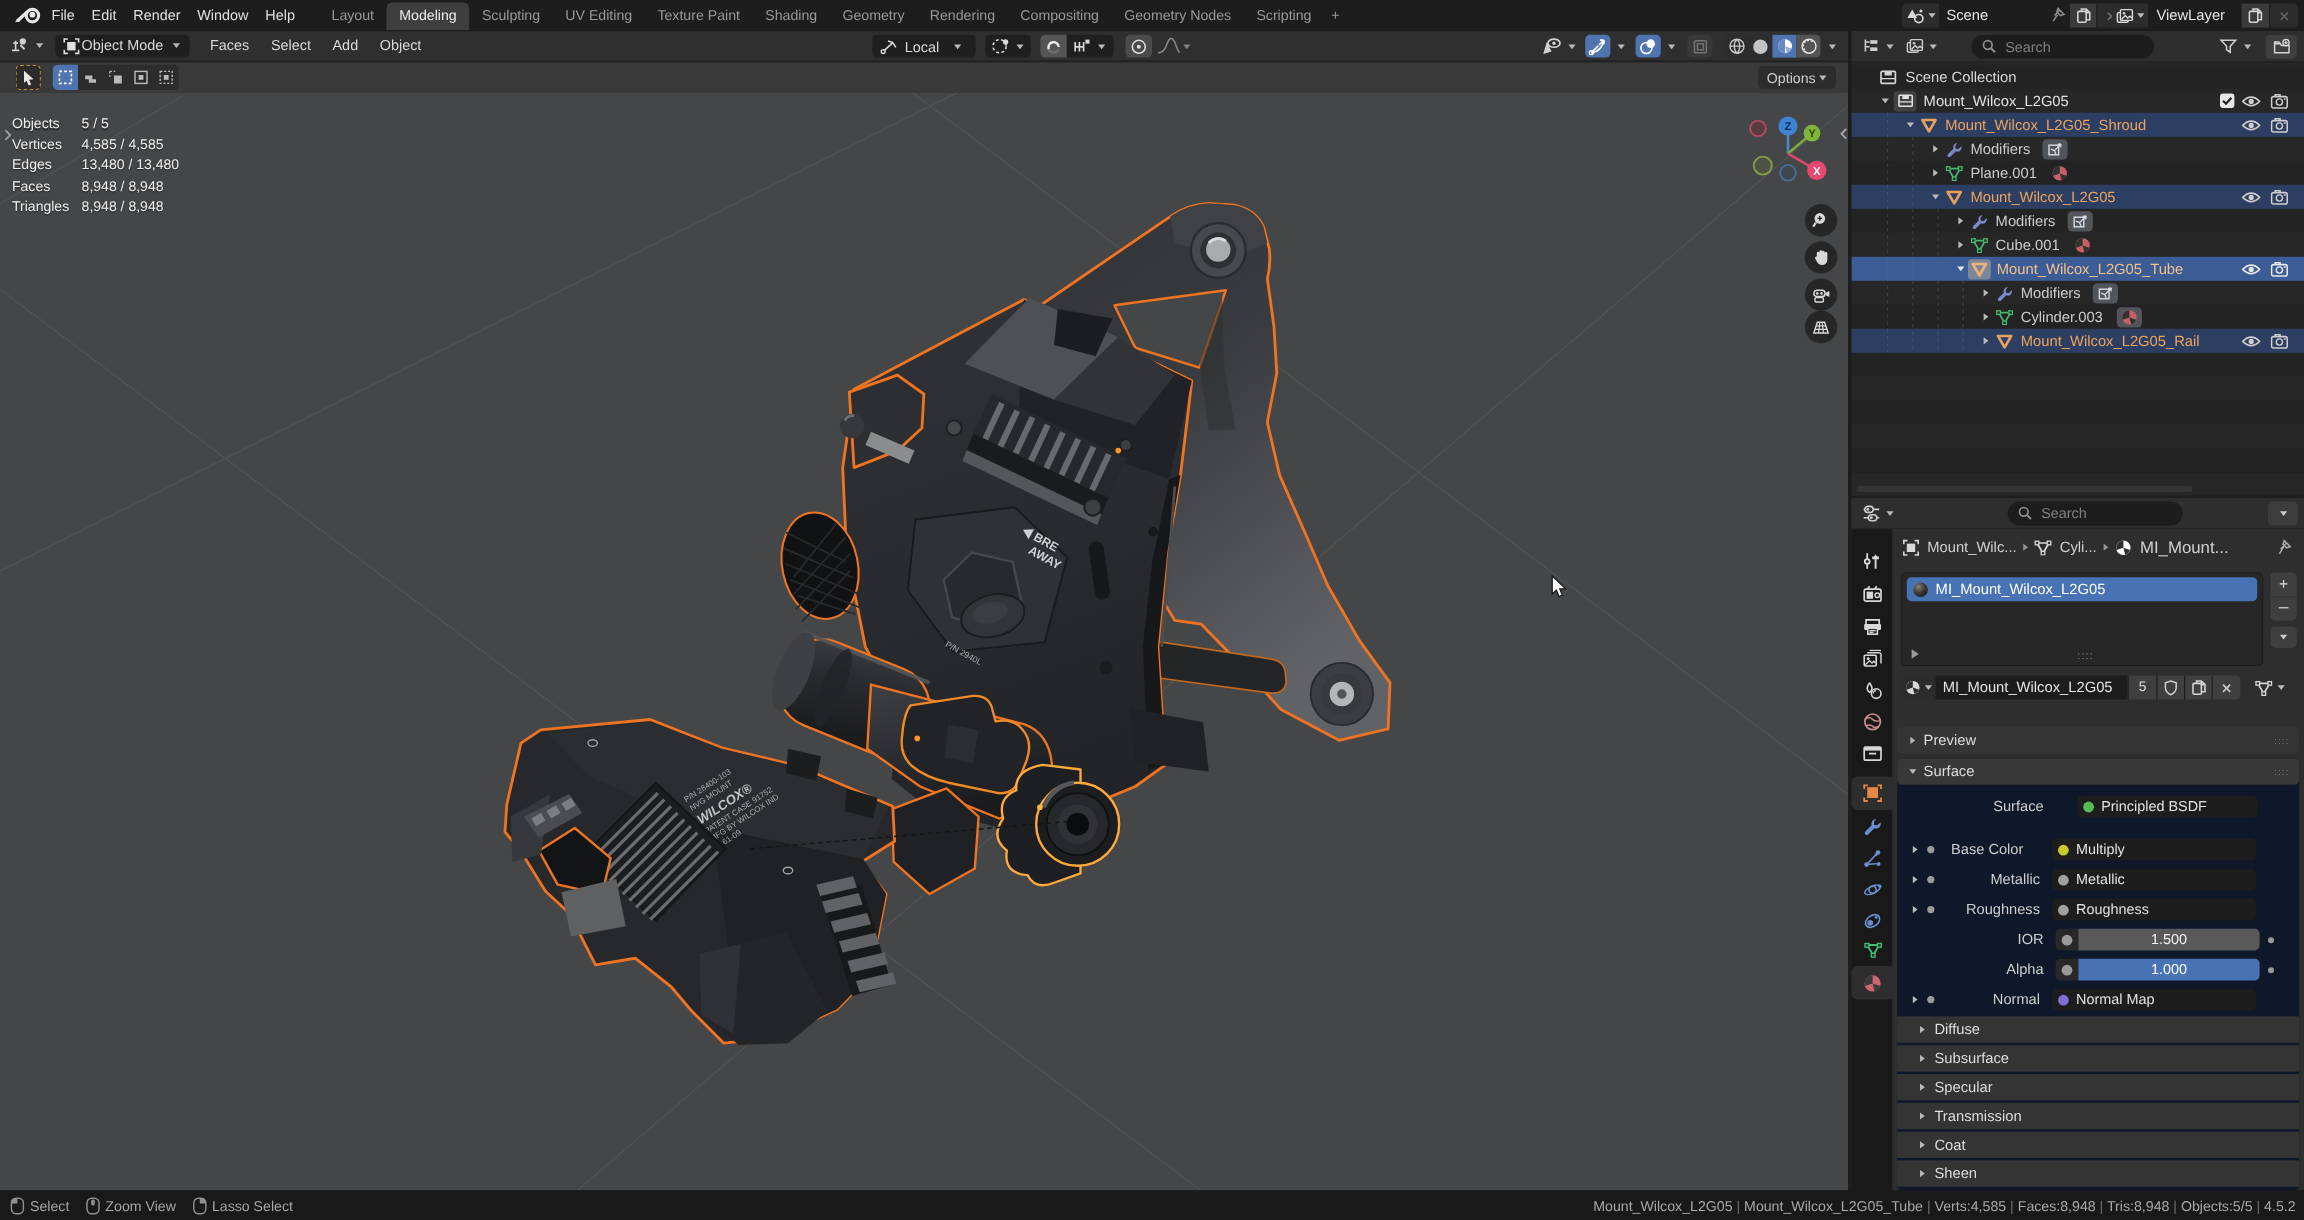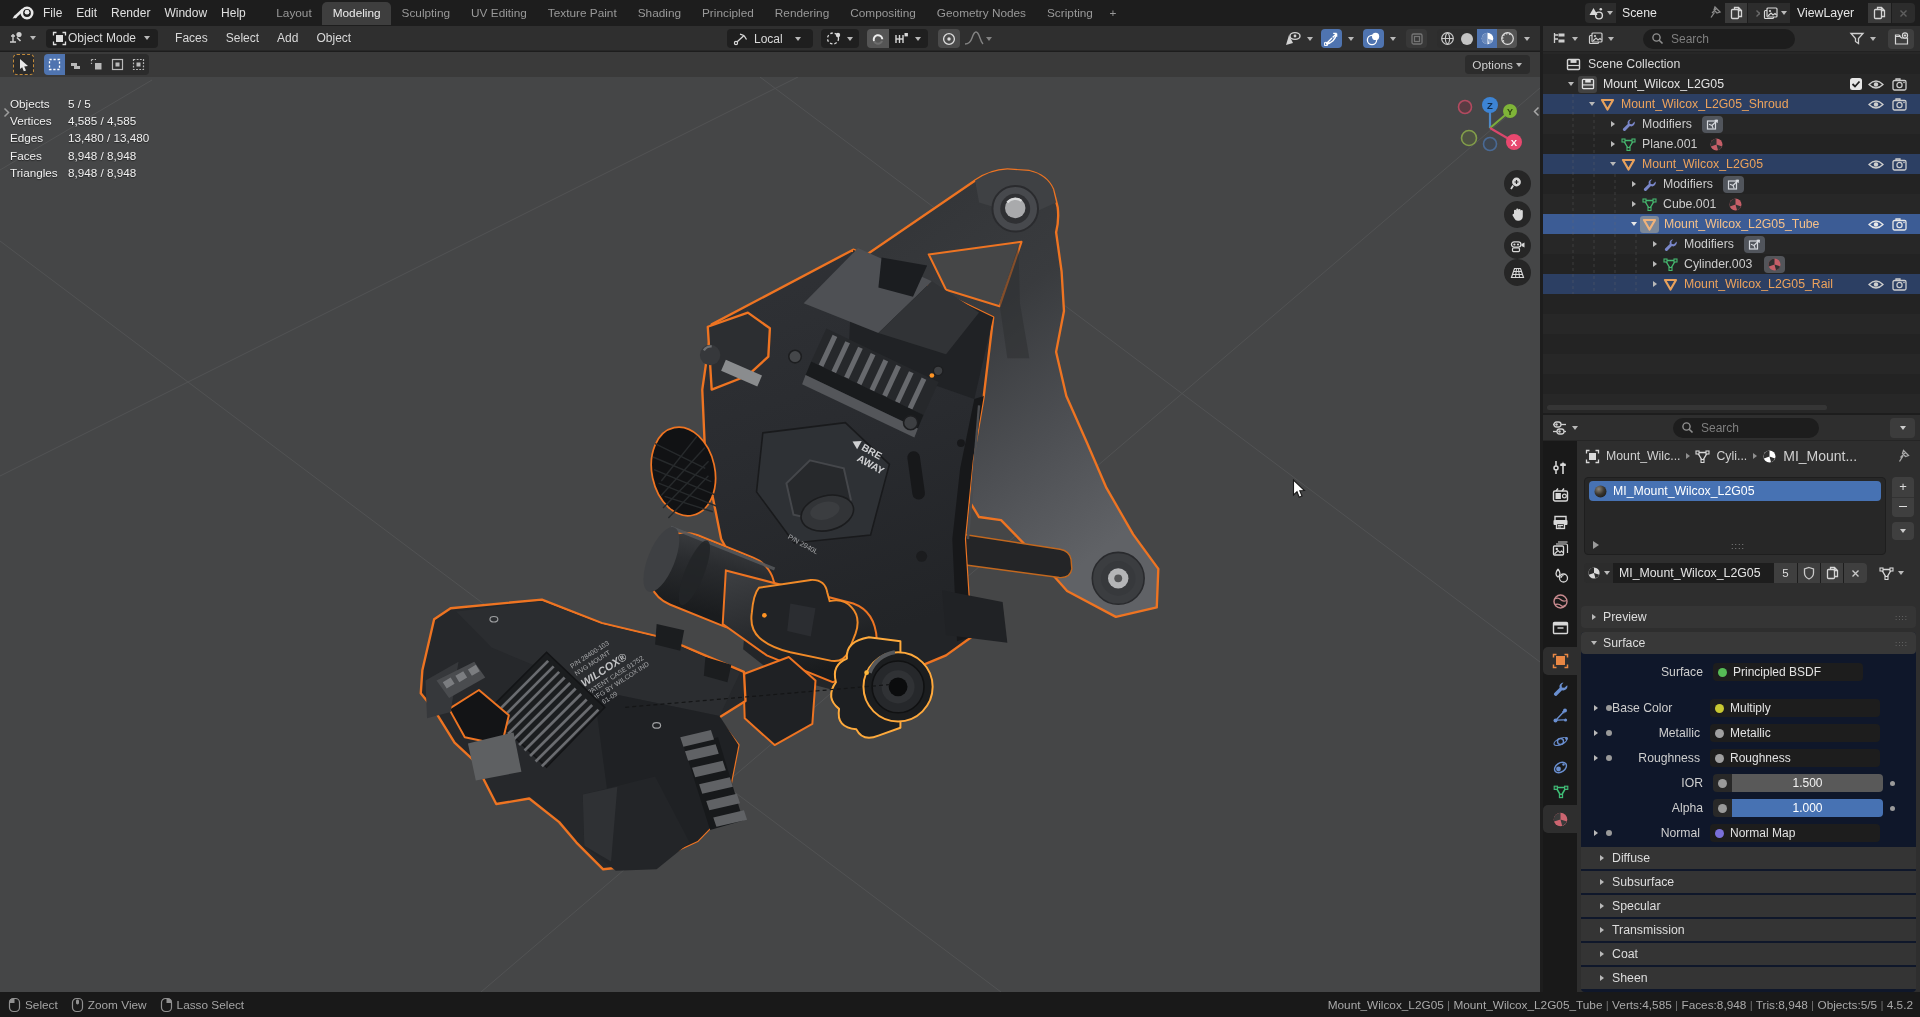--- a/index.html
+++ b/index.html
@@ -56,21 +56,21 @@
   <div class="menu">Render</div>
   <div class="menu">Window</div>
   <div class="menu">Help</div>
   <div style="width:13px"></div>
   <div class="tab">Layout</div>
   <div class="tab active">Modeling</div>
   <div class="tab">Sculpting</div>
   <div class="tab">UV Editing</div>
   <div class="tab">Texture Paint</div>
   <div class="tab">Shading</div>
-  <div class="tab">Principled</div>
+  <div class="tab">Geometry</div>
   <div class="tab">Rendering</div>
   <div class="tab">Compositing</div>
   <div class="tab">Geometry Nodes</div>
   <div class="tab">Scripting</div>
   <div class="tab" style="padding:4px 6px">+</div>
 </div>
 
 <div class="abs row" style="left:1585px;top:3px;height:20px">
   <div class="row" style="background:#2c2c2c;border-radius:4px 0 0 4px;height:20px;padding:0 3px">
     <svg width="17" height="15" viewBox="0 0 17 15">
@@ -1048,28 +1048,28 @@
     <div class="abs" style="left:4px;top:191px;width:335px;height:360px;background:#0f172a;border-radius:4px">
       <div class="panelh" style="width:335px;background:#383838">
         <span class="chev" style="margin-left:8px">
             <i></i>
           </span>
           <span style="margin-left:4px">Surface</span>
         <span style="position:absolute;right:8px;color:#7d7d7d;font-size:8px;letter-spacing:1px">::::</span>
       </div>
       <div class="row" style="margin-top:9px">
         <span style="width:122px;text-align:right;font-size:12.2px;color:#cecece">Surface</span>
-        <div class="field" style="margin-left:10px;width:150px"><span class="dot" style="background:#56bb56"></span>Principled BSDF</div>
+        <div class="field" style="margin-left:28px;width:150px"><span class="dot" style="background:#56bb56"></span>Principled BSDF</div>
       </div>
       <div class="row" style="margin-top:18px">
         <span class="chev cr" style="margin-left:10px">
             <i></i>
           </span>
           <span style="width:6px;height:6px;border-radius:50%;background:#9a9a9a;display:inline-block;margin-left:5px;flex:none"></span>
-        <span style="width:88px;text-align:left;font-size:12.2px;color:#cecece">Base Color</span>
+        <span style="width:88px;text-align:center;font-size:12.2px;color:#cecece">Base Color</span>
         <div class="field" style="margin-left:10px;width:170px"><span class="dot" style="background:#c8c832"></span>Multiply</div>
       </div>
       <div class="row" style="margin-top:7px">
         <span class="chev cr" style="margin-left:10px">
             <i></i>
           </span>
           <span style="width:6px;height:6px;border-radius:50%;background:#9a9a9a;display:inline-block;margin-left:5px;flex:none"></span>
         <span style="width:88px;text-align:right;font-size:12.2px;color:#cecece">Metallic</span>
         <div class="field" style="margin-left:10px;width:170px"><span class="dot" style="background:#a0a0a0"></span>Metallic</div>
       </div>

